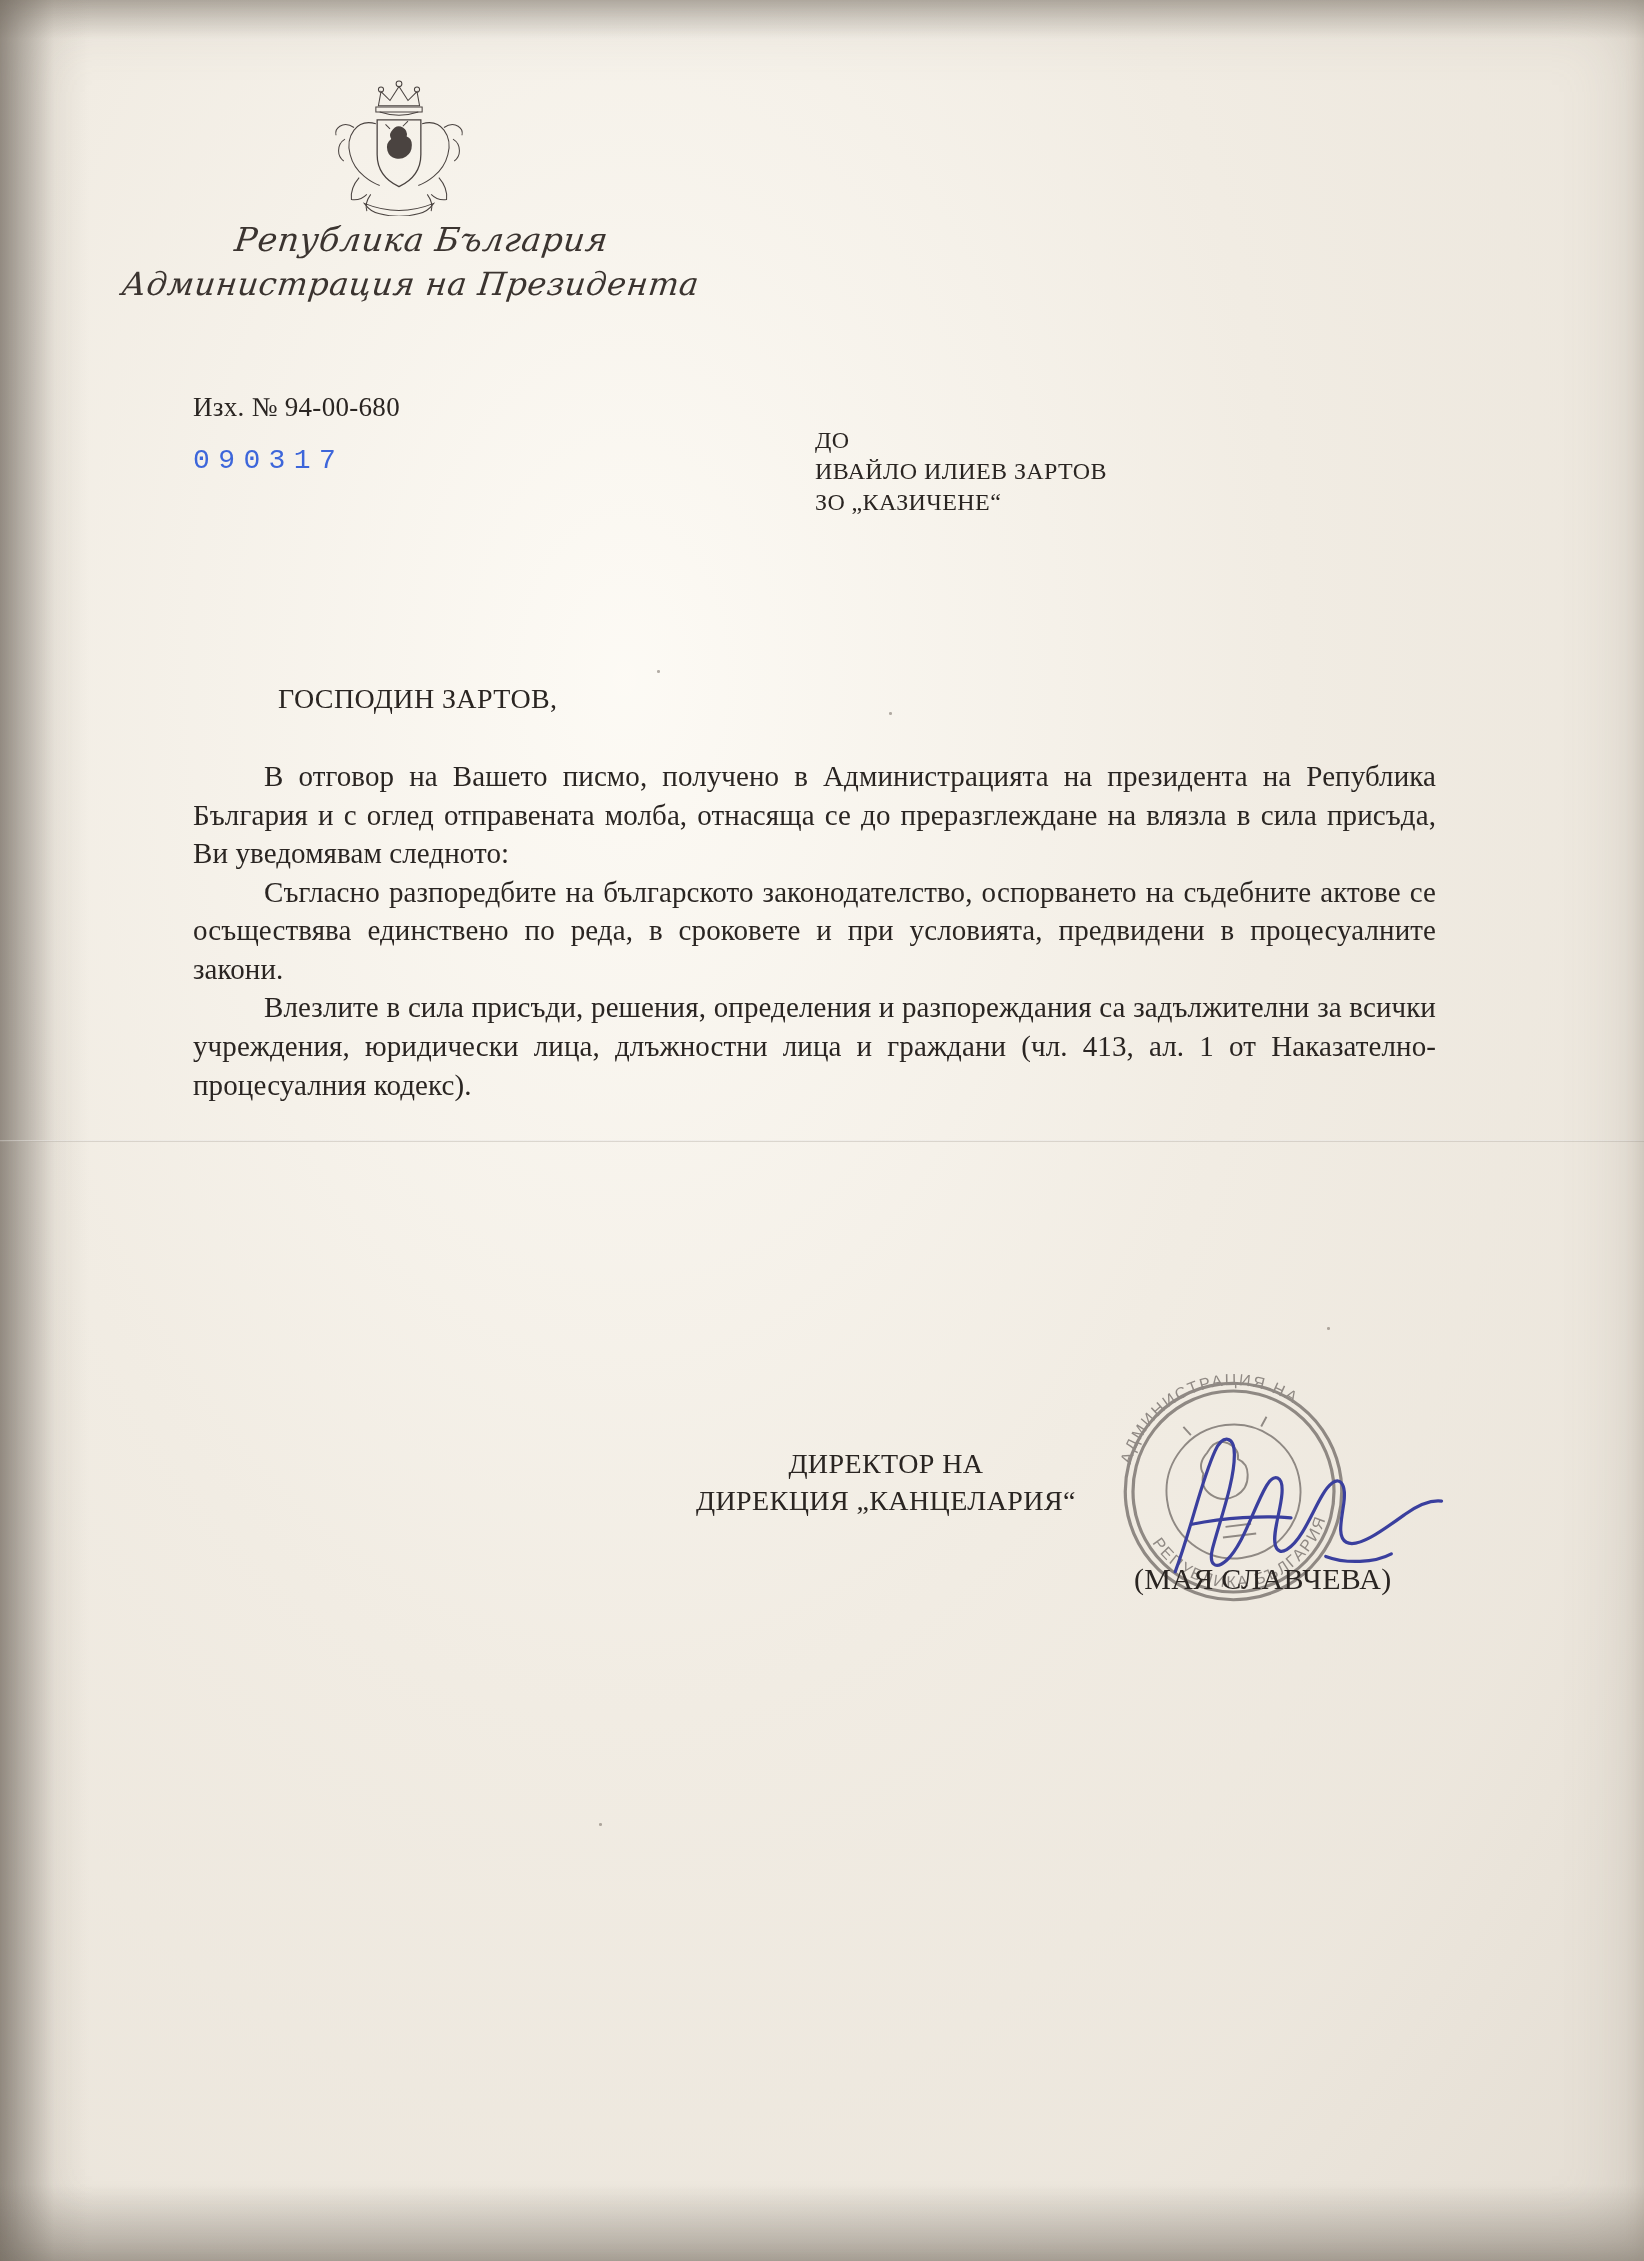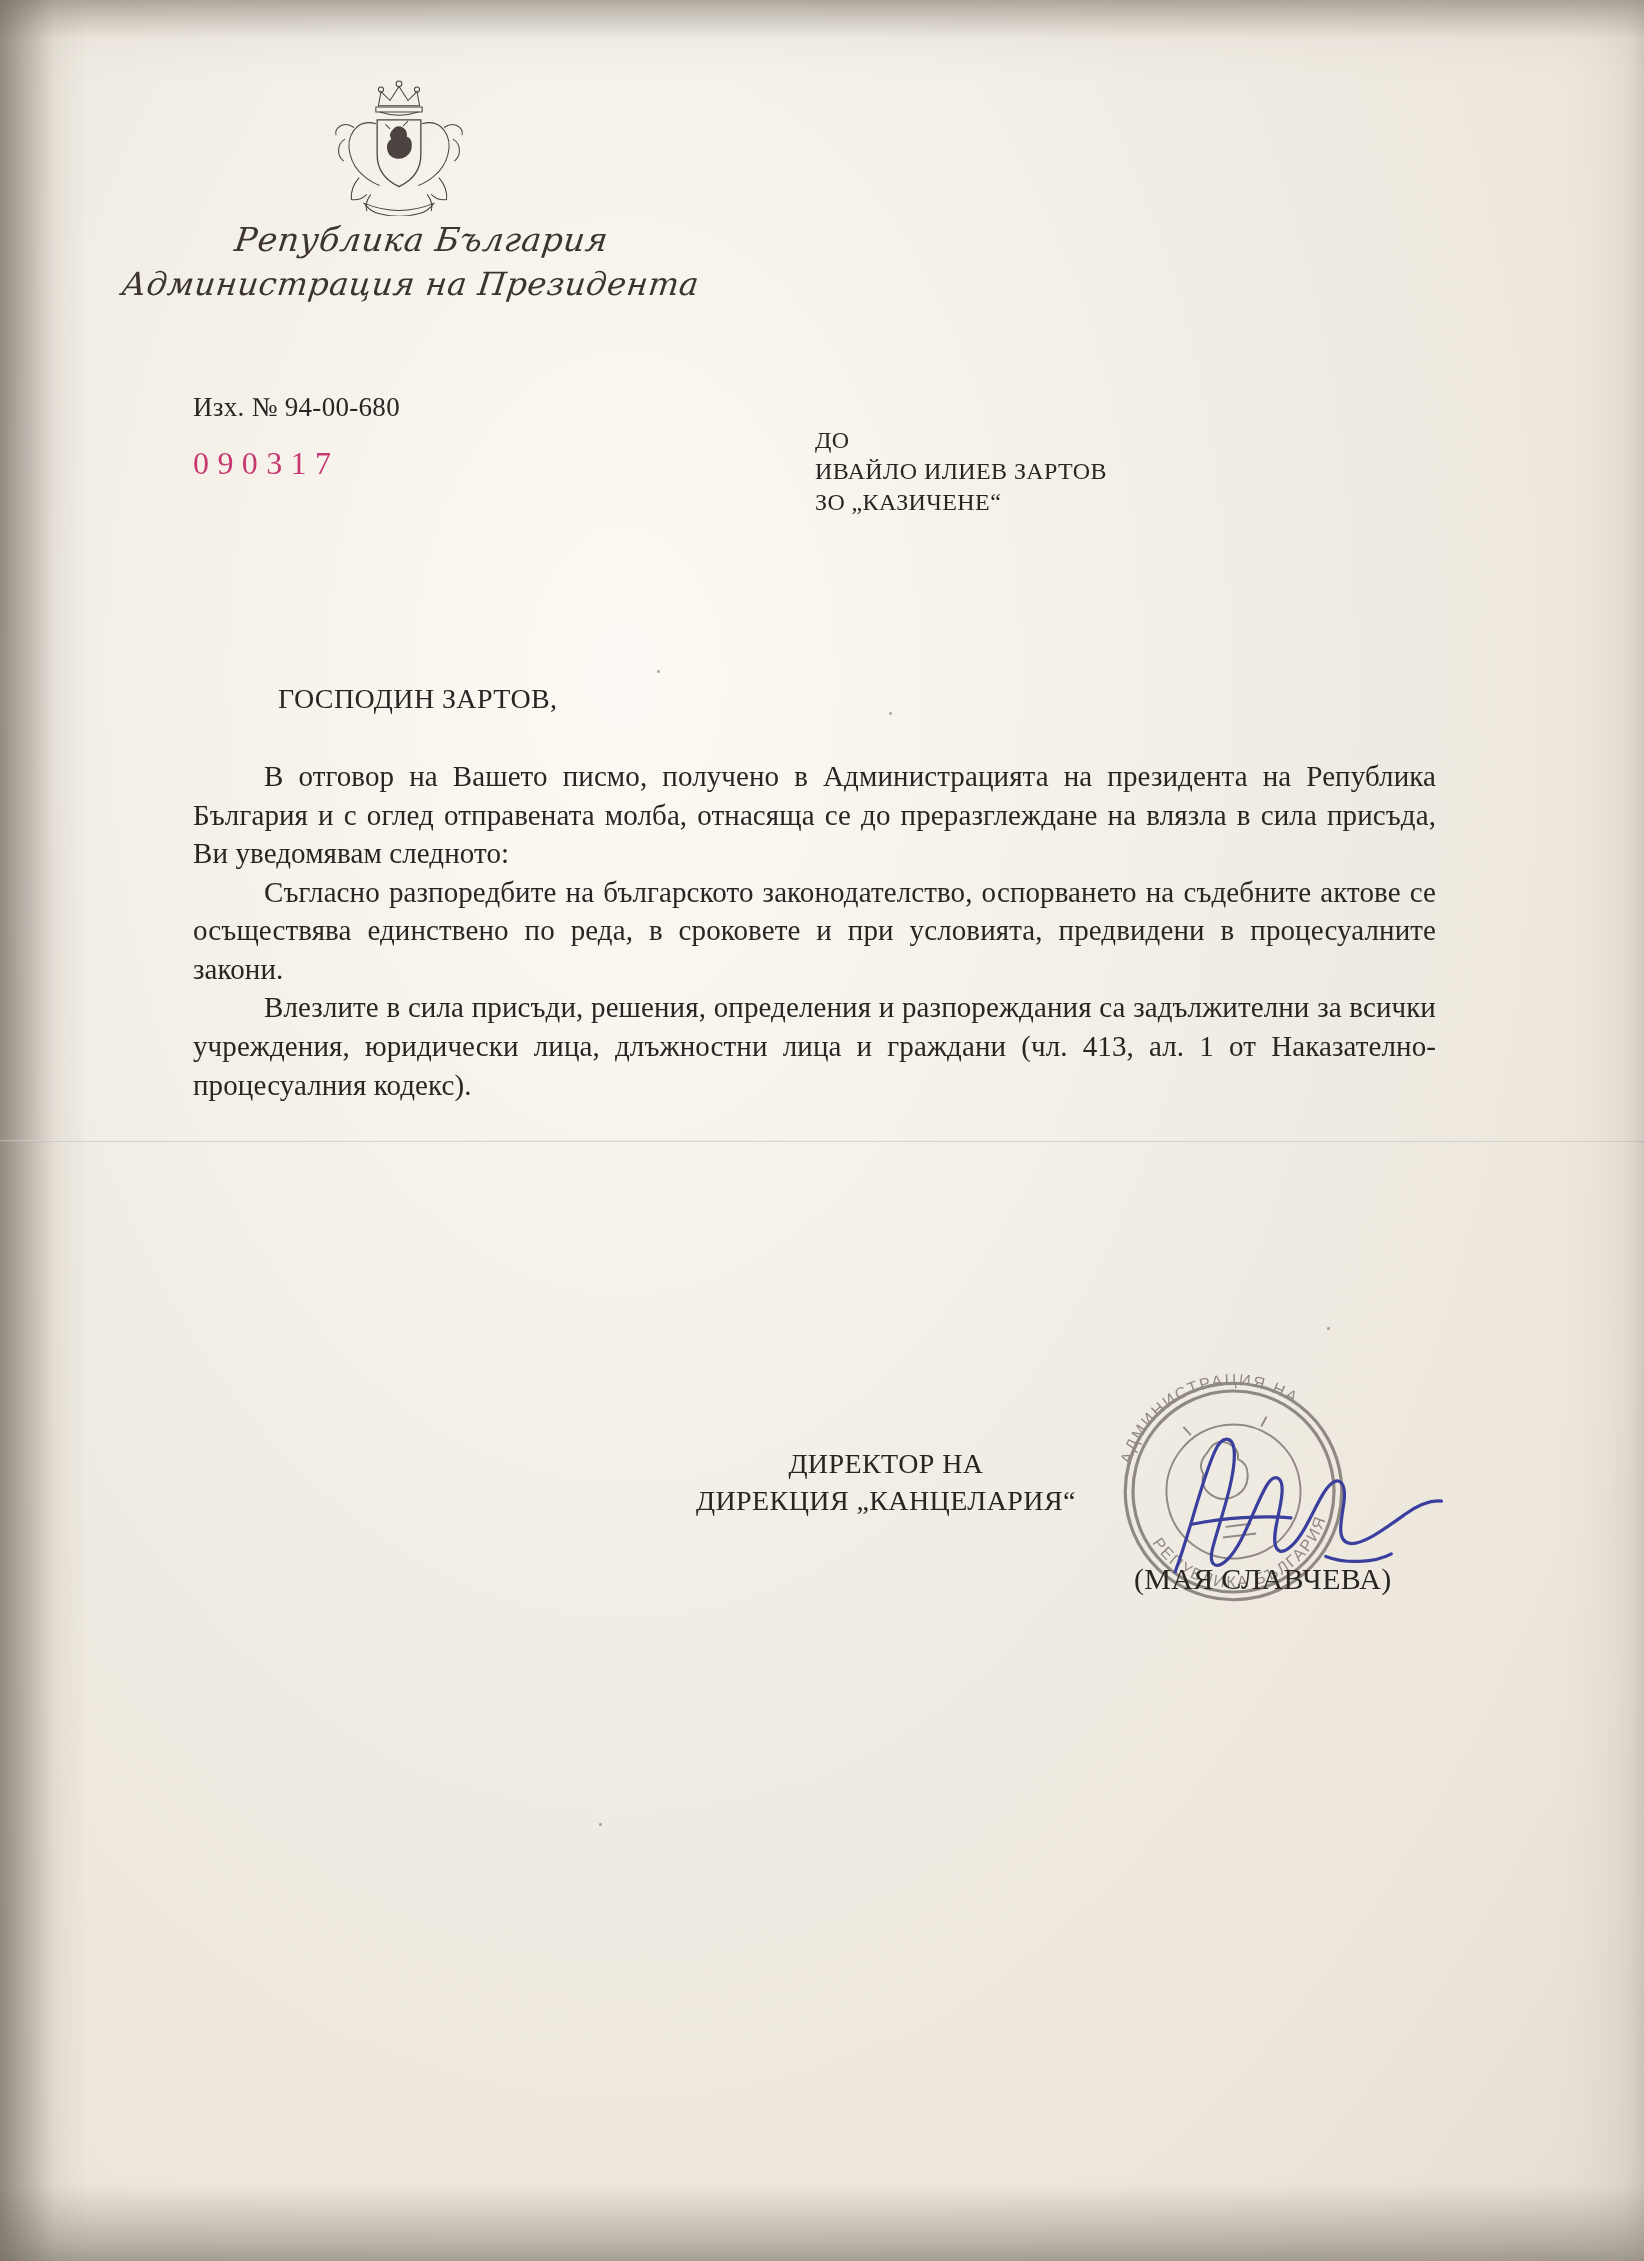--- a/index.html
+++ b/index.html
@@ -96,24 +96,24 @@
     top: 392px;
     font-size: 27px;
     letter-spacing: 0.3px;
     white-space: nowrap;
     text-align: center;
   }
   .stamp-num {
     position: absolute;
     left: 193px;
     top: 445px;
-    font-family: Liberation Serif, serif;
-    font-size: 32px;
+    font-family: Liberation Mono, monospace;
+    font-size: 28px;
     letter-spacing: 8.4px;
-    color: #be185d;
+    color: #1d4ed8;
     opacity: 0.85;
   }
 
   
   .addressee {
     position: absolute;
     left: 815px;
     top: 425px;
     font-size: 24px;
     line-height: 1.30;

